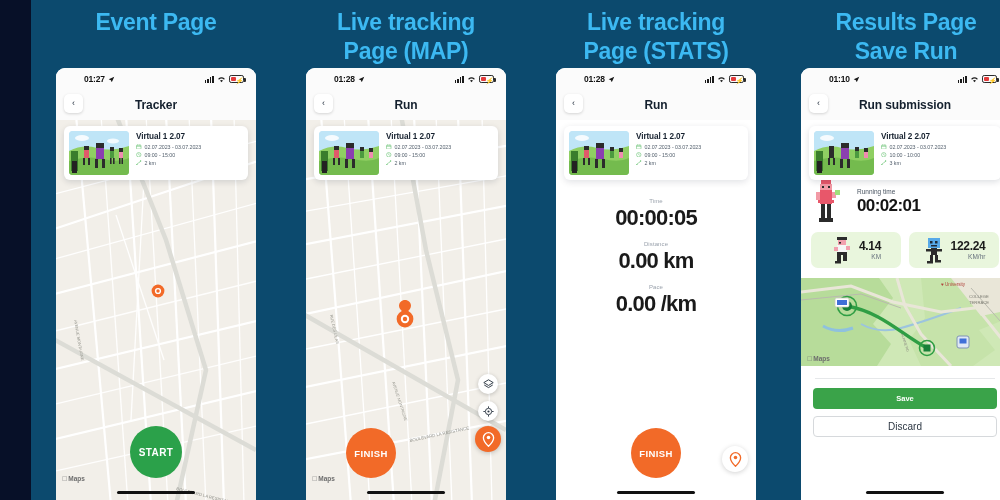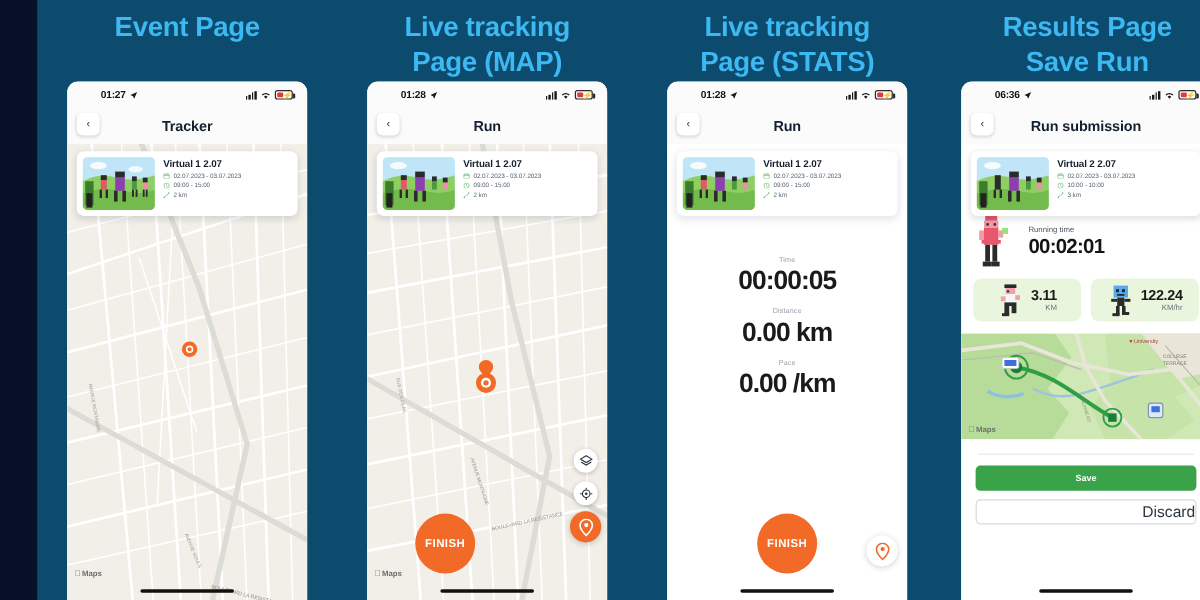--- a/index.html
+++ b/index.html
@@ -130,21 +130,21 @@
     background: #f26a28; display:flex; align-items:center; justify-content:center;
     box-shadow: 0 1px 5px rgba(0,0,0,0.22); z-index: 21;
   }
   .pin-btn-white {
     position:absolute; width: 26px; height: 26px; border-radius:50%;
     background:#fff; box-shadow:0 1px 5px rgba(0,0,0,0.18);
     display:flex;align-items:center;justify-content:center; z-index: 21;
   }
 
   
-  .stats-wrap { position: absolute; left:0; right:0; top: 94px; text-align: center; }
+  .stats-wrap { position: absolute; left:0; right:0; top: 78px; text-align: center; }
   .stat-block { margin-bottom: 11px; }
   .stat-label { font-size: 6px; color: #9aa2ac; margin-bottom: 1px; letter-spacing: 0.1px; }
   .stat-value { font-size: 22px; font-weight: bold; color: #1a1a1a; letter-spacing: -0.8px; line-height: 25px; }
   .rt-row { position: absolute; left: 10px; top: 58px; display: flex; align-items: center; gap: 16px; }
   .rt-char { width: 30px; height: 46px; flex: 0 0 auto; }
   .rt-label { font-size: 6.5px; color: #4a5562; margin-bottom: 1px; }
   .rt-value { font-size: 17px; font-weight: bold; color: #141414; letter-spacing: -0.6px; line-height: 19px; }
 
   .res-cards { position: absolute; left: 10px; right: 10px; top: 112px; display: flex; gap: 8px; }
   .res-card {
@@ -166,22 +166,22 @@
     background: #3aa council; border-radius: 4px;
   }
   .btn-save {
     background: #3aa349;
     display:flex; align-items:center; justify-content:center;
     color:#fff; font-size: 7.5px; font-weight: bold;
   }
   .btn-discard {
     position: absolute; left: 12px; right: 12px; top: 296px; height: 21px;
     background: #fff; border: 1px solid #d6d9dc; border-radius: 4px;
-    display:flex; align-items:center; justify-content:flex-end;
-    color:#2c3642; font-size: 13px;
+    display:flex; align-items:center; justify-content:center;
+    color:#2c3642; font-size: 10px;
   }
 </style>
 </head>
 <body>
 
 <div class="board">
 
   <div class="panel panel-1">
     <div class="panel-title">
       <span class="ln">Event Page</span>
@@ -326,20 +326,23 @@
               <svg class="ev-ic" viewBox="0 0 12 12">
                   <path d="M2 10c0-4 8-4 8-8" fill="none" stroke="#5fbf6a" stroke-width="1.2"></path>
                   <circle cx="2" cy="10" r="1.4" fill="#5fbf6a"></circle>
                   <circle cx="10" cy="2" r="1.4" fill="#5fbf6a"></circle>
                 </svg>
               <span class="t">2 km</span>
             </div>
           </div>
         </div>
 
+        <div class="circle-btn btn-start">
+          <span>START</span>
+        </div>
         <div class="home-ind"></div>
       </div>
     </div>
   </div>
 
   <div class="panel panel-2">
     <div class="panel-title">
       <span class="ln">Live tracking</span>
       <span class="ln">Page (MAP)</span>
     </div>
@@ -632,21 +635,21 @@
 
   <div class="panel panel-4">
     <div class="panel-title">
       <span class="ln">Results Page</span>
       <span class="ln">Save Run</span>
     </div>
     <div class="phone">
 
       <div class="statusbar">
         <div class="sb-left">
-          <span class="sb-time">06:36</span>
+          <span class="sb-time">01:10</span>
           <svg class="loc-arrow" viewBox="0 0 10 10">
               <path d="M9 1 1 4.6l3.1 1.3L5.4 9z" fill="#1a1a1a"></path>
             </svg>
         </div>
         <div class="sb-right">
           <span class="bars">
               <i></i>
               <i></i>
               <i></i>
               <i></i>
@@ -751,21 +754,21 @@
               <rect x="8" y="6" width="2" height="1.6" fill="#2b2b2b"></rect>
               <rect x="6" y="9" width="10" height="7" fill="#f6f6f6"></rect>
               <rect x="3" y="11" width="4" height="4" fill="#f2a0ae"></rect>
               <rect x="15" y="10" width="4" height="4" fill="#f2a0ae"></rect>
               <rect x="6" y="16" width="10" height="3" fill="#2b2b2b"></rect>
               <rect x="6" y="19" width="4" height="7" fill="#2b2b2b"></rect>
               <rect x="12" y="19" width="4" height="6" fill="#2b2b2b"></rect>
               <rect x="4" y="25" width="6" height="2.5" fill="#2b2b2b"></rect>
             </svg>
             <div>
-              <div class="rc-num">3.11</div>
+              <div class="rc-num">4.14</div>
               <div class="rc-unit">KM</div>
             </div>
           </div>
           <div class="res-card">
             <svg class="rc-icon" viewBox="0 0 22 28">
               <rect x="5" y="2" width="12" height="10" fill="#57a9e8"></rect>
               <rect x="7" y="5" width="2.5" height="2.5" fill="#1f2a36"></rect>
               <rect x="12" y="5" width="2.5" height="2.5" fill="#1f2a36"></rect>
               <rect x="8" y="9" width="6" height="1.5" fill="#1f2a36"></rect>
               <rect x="8" y="12" width="6" height="7" fill="#2b2b2b"></rect>

